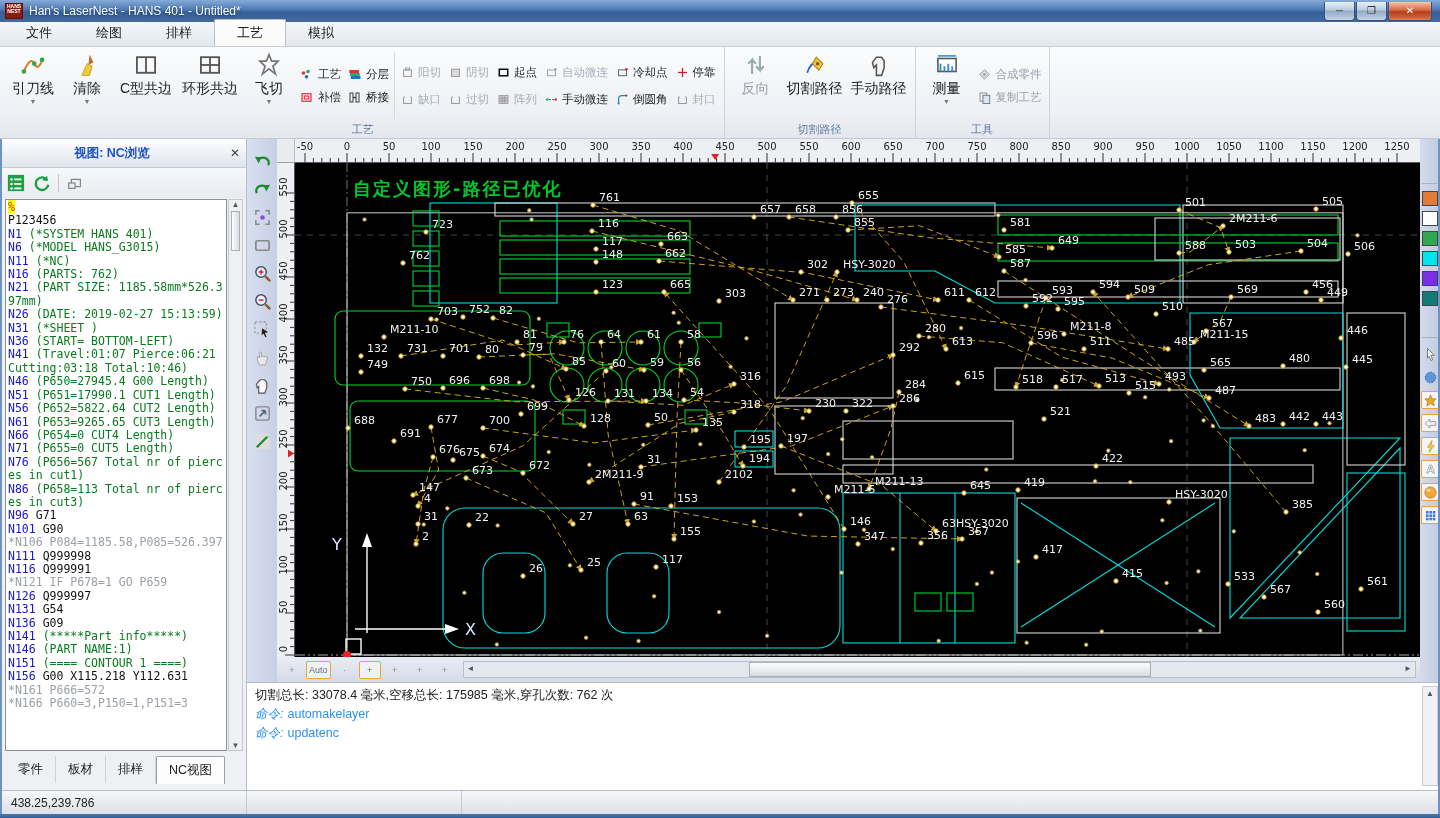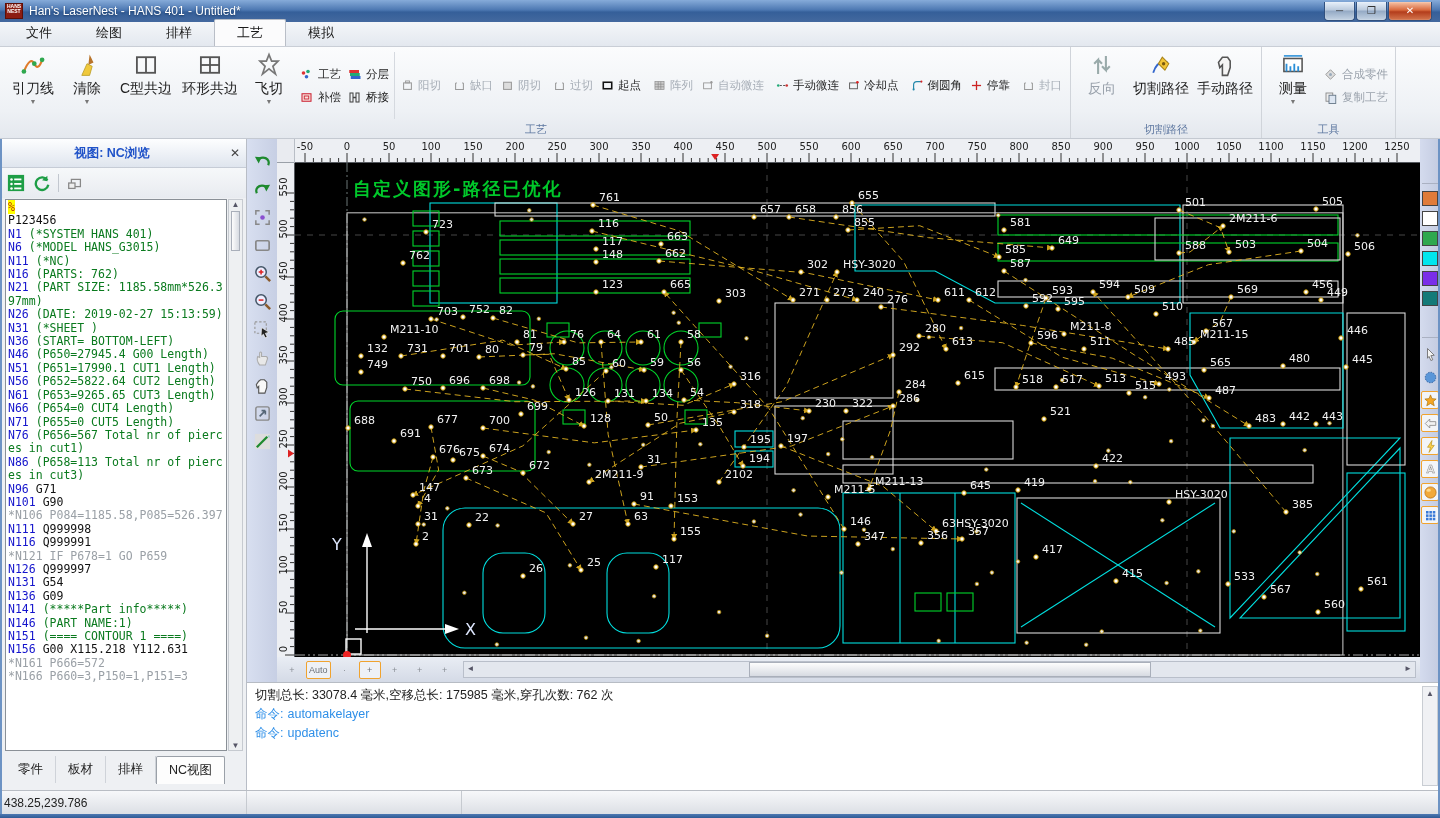--- a/index.html
+++ b/index.html
@@ -34,21 +34,21 @@
   .rbig{width:52px;display:flex;flex-direction:column;align-items:center;justify-content:flex-start;
     padding-top:3px;margin:0 1px;border-radius:3px;}
   .rbig .blabel{font-size:14px;margin-top:2px;white-space:nowrap;}
   .rbig .barrow{font-size:7px;color:#777;margin-top:1px;line-height:6px;}
   .rbig.wide{width:62px;}
   .rbig.disabled .blabel{color:#9aa2ac;}
   .sep{width:1px;background:#d5d9df;margin:3px 2px;}
   .smallcol{display:flex;flex-direction:column;justify-content:center;gap:8px;margin:0 3px;}
   .rsmall{display:flex;align-items:center;gap:4px;font-size:11.5px;white-space:nowrap;}
   .rsmall.disabled{color:#9aa2ac;}
-  .togglecol{display:flex;flex-direction:row;justify-content:center;gap:12px;margin:0 4px;}
+  .togglecol{display:flex;flex-direction:column;justify-content:center;gap:12px;margin:0 4px;}
   .rtoggle{display:flex;align-items:center;gap:4px;font-size:11.5px;white-space:nowrap;}
   .rtoggle.disabled{color:#a6adb6;}
   .ticon{width:13px;height:13px;flex:0 0 13px;}
   
   #dock{left:0;top:139px;width:247px;height:651px;background:#eef0f3;border-right:1px solid #b8bdc6;box-sizing:border-box;}
   #dock-header{height:28px;background:linear-gradient(#fdfeff,#dfe5ee);border-bottom:1px solid #c6ccd6;
     display:flex;align-items:center;}
   #dock-title{flex:1;text-align:center;color:#1f52c8;font-size:12.5px;font-weight:bold;}
   #dock-close{width:22px;color:#444;font-size:12px;text-align:center;}
   #dock-tools{height:30px;display:flex;align-items:center;gap:6px;padding-left:6px;background:linear-gradient(#f6f8fa,#e8ebf0);}
@@ -86,27 +86,27 @@
   #rightstrip{left:1173px;top:0;width:20px;height:543px;background:linear-gradient(90deg,#d4dbee,#c3cbe0);
     display:flex;flex-direction:column;align-items:center;padding-top:42px;box-sizing:border-box;gap:5px;}
   .swatch{width:16px;height:15px;border:1px solid #444;box-sizing:border-box;}
   .rstool{width:18px;height:18px;display:flex;align-items:center;justify-content:center;box-sizing:border-box;}
   .rstool.framed{border:1.5px solid #f0a32f;background:#f3f5f8;border-radius:2px;}
   .rssep{width:16px;height:1px;background:#aab1c2;margin:2px 0;}
   
   #messages{left:247px;top:682px;width:1193px;height:108px;background:#fff;border-top:1px solid #b7bcc4;box-sizing:border-box;
     padding:3px 8px;font-size:12.5px;line-height:19px;}
   .cmdline{color:#2e8fe8;}
-  .cmdpre{color:#2e8fe8;margin-right:4px;}
+  .cmdpre{color:#2e8fe8;font-style:italic;margin-right:4px;}
   #msg-scroll{position:absolute;right:2px;top:3px;width:16px;height:100px;background:#f0f1f4;border:1px solid #c9cdd3;box-sizing:border-box;}
   #msg-scroll .scrollarrow{margin:0 auto;}
   
   #statusbar{left:0;top:790px;width:1440px;height:24px;background:linear-gradient(#f7f8fa,#dcdfe5);
     border-top:1px solid #b9bdc4;display:flex;align-items:center;box-sizing:border-box;}
-  .scell{height:100%;display:flex;align-items:center;padding-left:4px;box-sizing:border-box;border-right:1px solid #c6cad0;}
+  .scell{height:100%;display:flex;align-items:center;padding-left:11px;box-sizing:border-box;border-right:1px solid #c6cad0;}
   #bottomborder{left:0;top:814px;width:1440px;height:4px;background:linear-gradient(#4d78b2,#2f5a94);}
   #leftborder{left:0;top:139px;width:2px;height:675px;background:#6d93c4;}
   #rightborder{right:0;top:139px;width:2px;height:675px;background:#6d93c4;}
   svg{display:block;}
   text{font-family:"DejaVu Sans","Liberation Sans",sans-serif;}
 </style>
 </head>
 <body>
 
 <div id="titlebar" class="abs">
@@ -448,20 +448,21 @@
       <div><span class="ncpct">%</span></div>
       <div><span class="nccode">P123456</span></div>
       <div><span class="ncn">N1</span> <span class="nccmt">(*SYSTEM HANS 401)</span></div>
       <div><span class="ncn">N6</span> <span class="nccmt">(*MODEL HANS_G3015)</span></div>
       <div><span class="ncn">N11</span> <span class="nccmt">(*NC)</span></div>
       <div><span class="ncn">N16</span> <span class="nccmt">(PARTS: 762)</span></div>
       <div><span class="ncn">N21</span> <span class="nccmt">(PART SIZE: 1185.58mm*526.397mm)</span></div>
       <div><span class="ncn">N26</span> <span class="nccmt">(DATE: 2019-02-27 15:13:59)</span></div>
       <div><span class="ncn">N31</span> <span class="nccmt">(*SHEET )</span></div>
       <div><span class="ncn">N36</span> <span class="nccmt">(START= BOTTOM-LEFT)</span></div>
+      <div><span class="ncn">N41</span> <span class="nccmt">(Travel:01:07 Pierce:06:21 Cutting:03:18 Total:10:46)</span></div>
       <div><span class="ncn">N46</span> <span class="nccmt">(P650=27945.4 G00 Length)</span></div>
       <div><span class="ncn">N51</span> <span class="nccmt">(P651=17990.1 CUT1 Length)</span></div>
       <div><span class="ncn">N56</span> <span class="nccmt">(P652=5822.64 CUT2 Length)</span></div>
       <div><span class="ncn">N61</span> <span class="nccmt">(P653=9265.65 CUT3 Length)</span></div>
       <div><span class="ncn">N66</span> <span class="nccmt">(P654=0 CUT4 Length)</span></div>
       <div><span class="ncn">N71</span> <span class="nccmt">(P655=0 CUT5 Length)</span></div>
       <div><span class="ncn">N76</span> <span class="nccmt">(P656=567 Total nr of pierces in cut1)</span></div>
       <div><span class="ncn">N86</span> <span class="nccmt">(P658=113 Total nr of pierces in cut3)</span></div>
       <div><span class="ncn">N96</span> <span class="nccode">G71</span></div>
       <div><span class="ncn">N101</span> <span class="nccode">G90</span></div>

